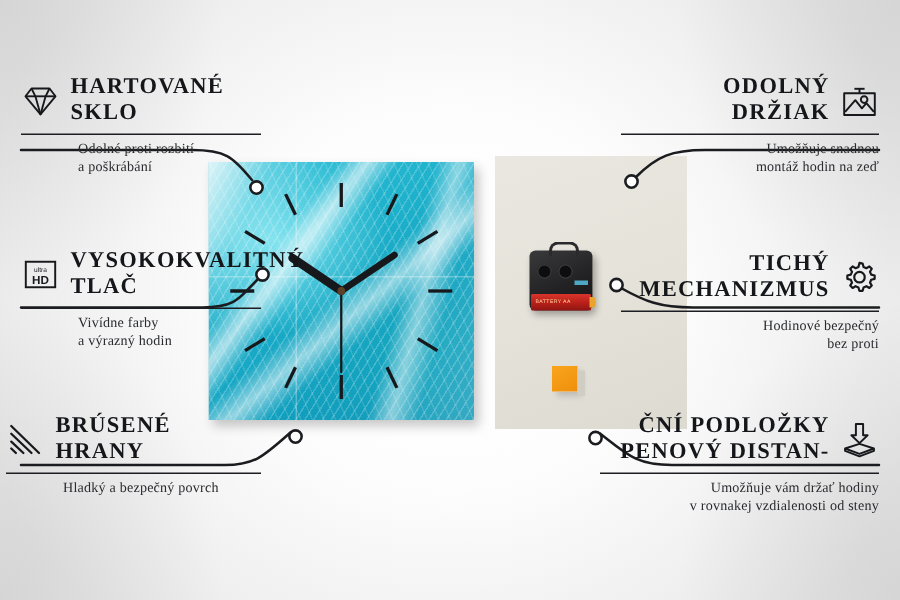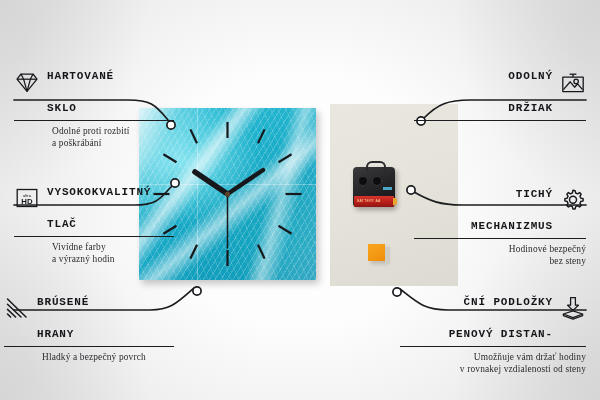--- a/index.html
+++ b/index.html
@@ -25,23 +25,23 @@
 
   
   .feat{position:absolute;}
   .feat .head{display:flex;align-items:center;gap:7px;}
   .feat.left .head{justify-content:flex-start;}
   .feat.right .head{justify-content:flex-end;}
   .titles{display:flex;flex-direction:column;line-height:1.12;}
   .feat.left .titles{text-align:left;}
   .feat.right .titles{text-align:right;justify-content:space-between;}
   .t-line{
-    font-family:Liberation Mono, monospace;
-    font-weight:700;font-size:11px;letter-spacing:.85px;
-    color:#15161a;text-transform:uppercase;margin-top:20px;
+    font-family:Liberation Serif, serif;
+    font-weight:700;font-size:15px;letter-spacing:.85px;
+    color:#15161a;text-transform:uppercase;
   }
   .rule{height:1px;background:#1c1d20;margin:5px 0 4px 0;}
   .sub{
     font-family:"Liberation Serif",serif;
     font-size:9.4px;line-height:1.33;color:#2a2b2f;letter-spacing:.15px;margin-left:38px;
   }
   .feat.right .sub{text-align:right;}
   .ico{width:26px;height:26px;flex:0 0 26px;display:block;}
 
   
@@ -248,39 +248,43 @@
         <g fill="none" stroke="#17181c" stroke-width="1.3" stroke-linejoin="round">
           <rect x="2.8" y="8.2" width="20.4" height="14.4"></rect>
           <path d="M13,8.2 L13,5.2"></path>
           <path d="M9.6,5.2 L16.4,5.2"></path>
           <path d="M3.4,20.6 L10.2,12.8 L14.6,18.2 L17.6,14.8 L22.6,20.6"></path>
           <circle cx="16.1" cy="12.4" r="2.2"></circle>
         </g>
       </svg>
     </div>
     <div class="rule"></div>
+    <div class="sub">
+      <div>Umožňuje snadnou</div>
+      <div>montáž hodin na zeď</div>
+    </div>
   </div>
 
   <div class="feat right" style="right:14px;top:168px;width:172px;">
     <div class="head">
       <div class="titles">
         <span class="t-line">TICHÝ</span>
         <span class="t-line">MECHANIZMUS</span>
       </div>
       <svg class="ico" viewBox="0 0 26 26">
         <g fill="none" stroke="#17181c" stroke-width="1.45" stroke-linejoin="round">
           <path d="M13,3.2 L15.1,3.7 L15.7,6.0 L17.6,6.8 L19.6,5.6 L21.2,7.2 L20.0,9.2 L20.8,11.1 L23.1,11.7 L23.1,13.9 L20.8,14.5 L20.0,16.4 L21.2,18.4 L19.6,20.0 L17.6,18.8 L15.7,19.6 L15.1,21.9 L12.9,21.9 L12.3,19.6 L10.4,18.8 L8.4,20.0 L6.8,18.4 L8.0,16.4 L7.2,14.5 L4.9,13.9 L4.9,11.7 L7.2,11.1 L8.0,9.2 L6.8,7.2 L8.4,5.6 L10.4,6.8 L12.3,6.0 Z"></path>
           <circle cx="13" cy="12.8" r="3.5"></circle>
         </g>
       </svg>
     </div>
     <div class="rule"></div>
     <div class="sub">
       <div>Hodinové bezpečný</div>
-      <div>bez steny</div>
+      <div>bez proti</div>
     </div>
   </div>
 
   <div class="feat right" style="right:14px;top:276px;width:186px;">
     <div class="head">
       <div class="titles">
         <span class="t-line">ČNÍ PODLOŽKY</span>
         <span class="t-line">PENOVÝ DISTAN-</span>
       </div>
       <svg class="ico" viewBox="0 0 26 26">

